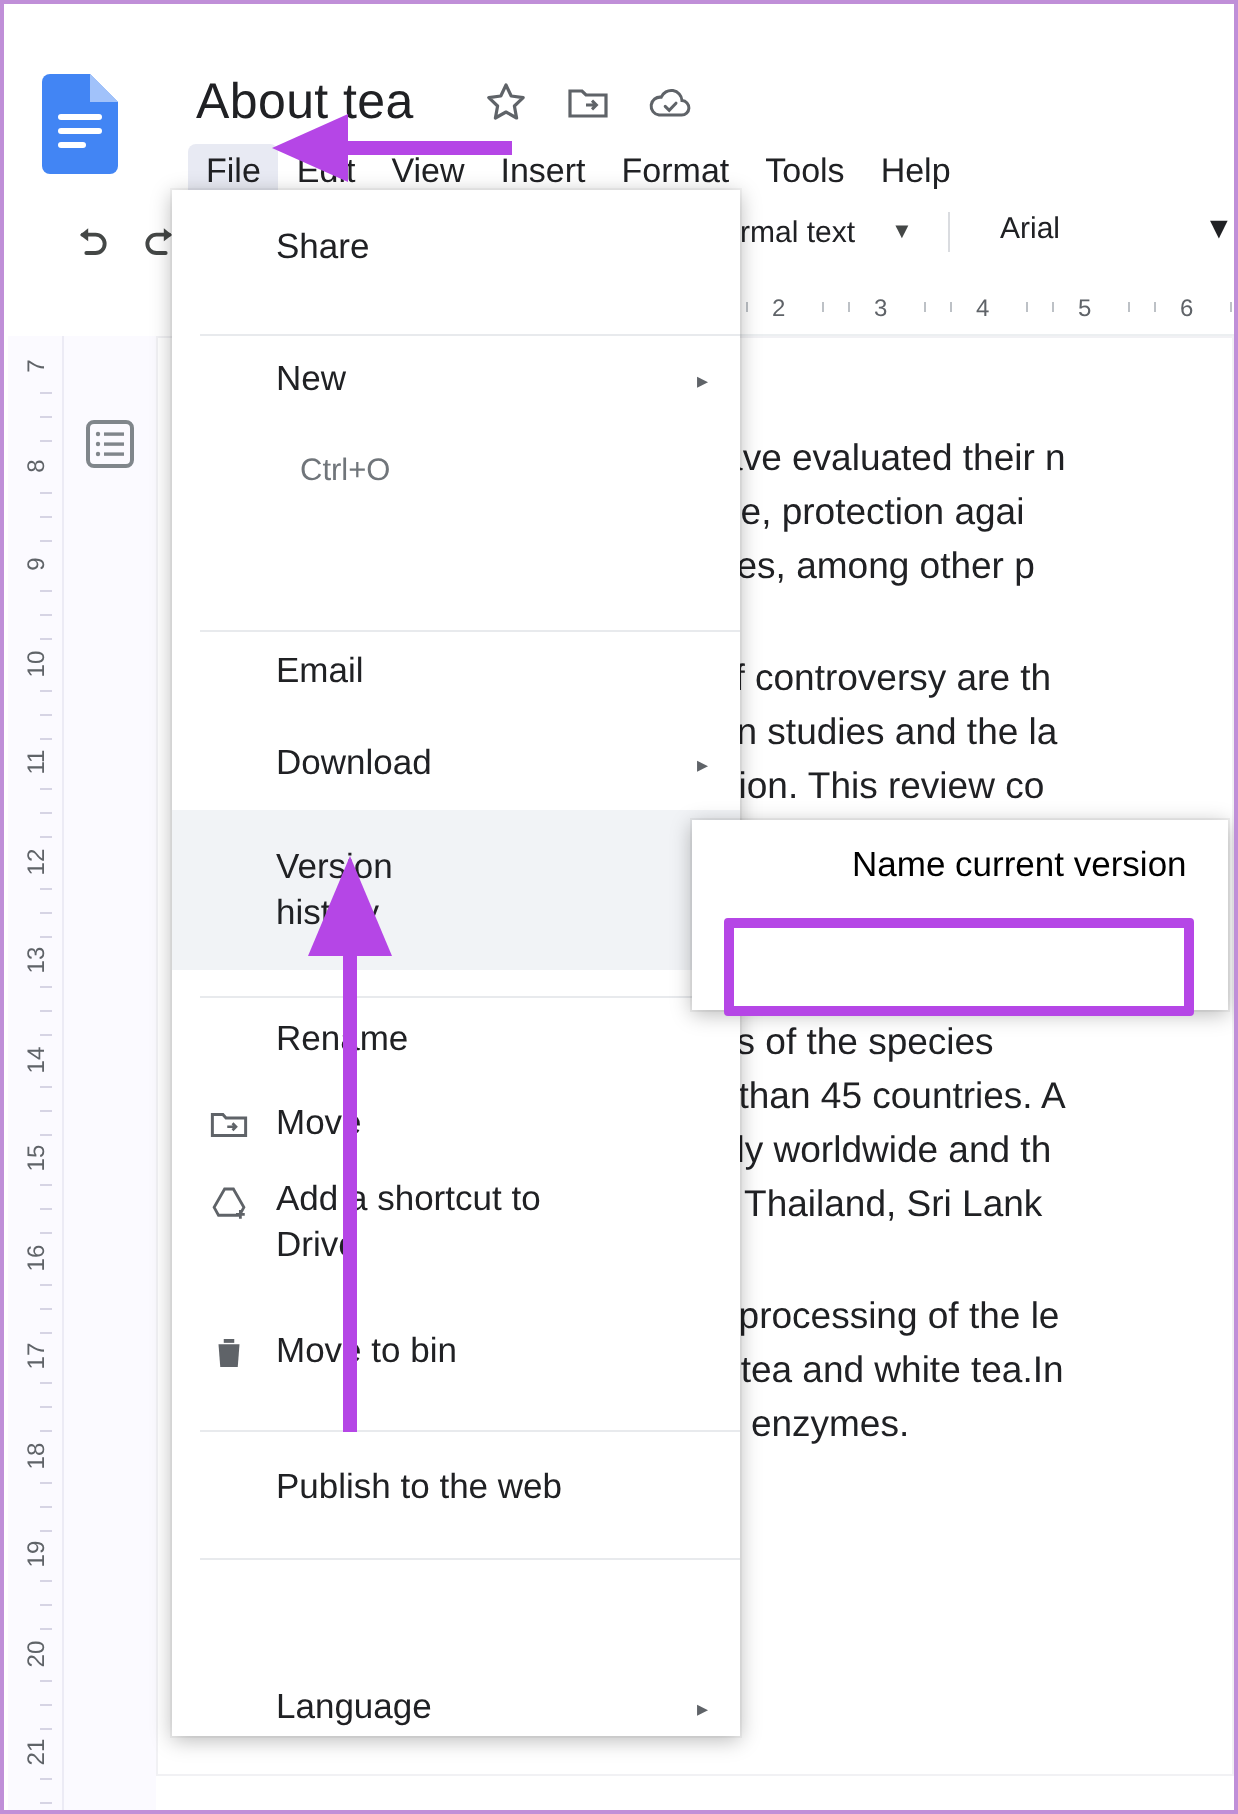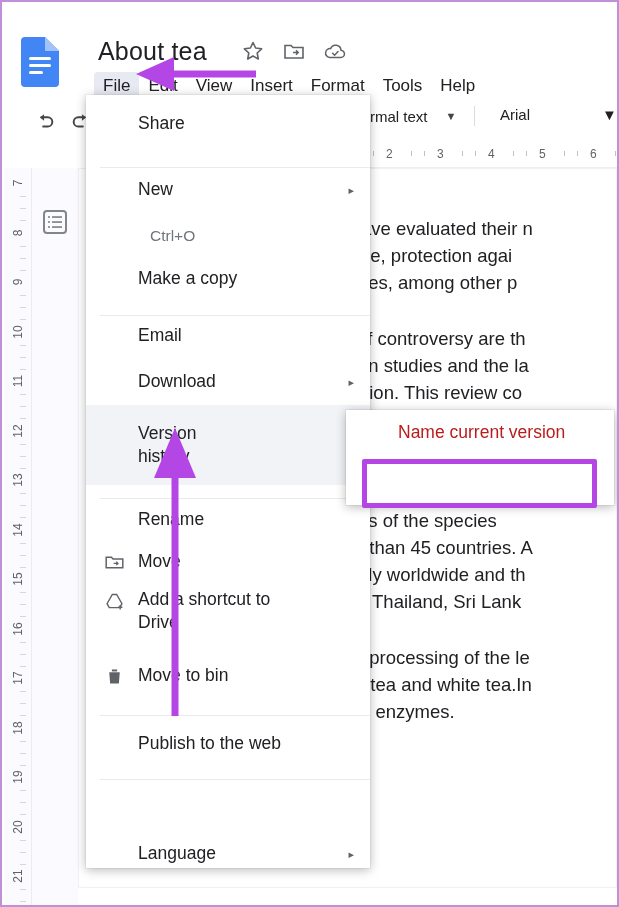--- a/index.html
+++ b/index.html
@@ -164,22 +164,22 @@
     background:transparent;
   }
 
   
   #submenu {
     position:absolute; left:344px; top:408px; width:268px; height:95px;
     background:#ffffff;
     box-shadow: 0 2px 10px rgba(0,0,0,.28), 0 0 0 1px rgba(0,0,0,.05);
   }
   #submenu .smi {
-    height:44px; display:flex; align-items:center; padding-left:52px;
-    font-size:17.5px; color:#b91c1c; white-space:nowrap;
+    height:44px; display:flex; align-items:center; padding-left:80px;
+    font-size:17.5px; color:#000000; white-space:nowrap;
   }
   #sm-accel {
     position:absolute; right:-16px; top:60px; font-size:15.5px; color:#70757a;
   }
 
   
   #hl-box {
     position:absolute; left:360px; top:457px; width:235px; height:49px;
     border:5px solid #b546e6; border-radius:2px;
     pointer-events:none;
@@ -395,26 +395,20 @@
         </div>
     </div>
 
     <div class="mi" id="mi-open">
       <div class="mi-row">
           <span class="ico"></span>
       <span class="accel">Ctrl+O</span>
         </div>
     </div>
 
-    <div class="mi" id="mi-copy">
-      <div class="mi-row">
-          <span class="ico"></span>
-      <span class="lbl">Make a copy</span>
-        </div>
-    </div>
     <div class="sep" id="sep2"></div>
 
     <div class="mi" id="mi-email">
       <div class="mi-row">
           <span class="ico"></span>
       <span class="lbl">Email</span>
       <span class="arrow">▸</span>
         </div>
     </div>
 

